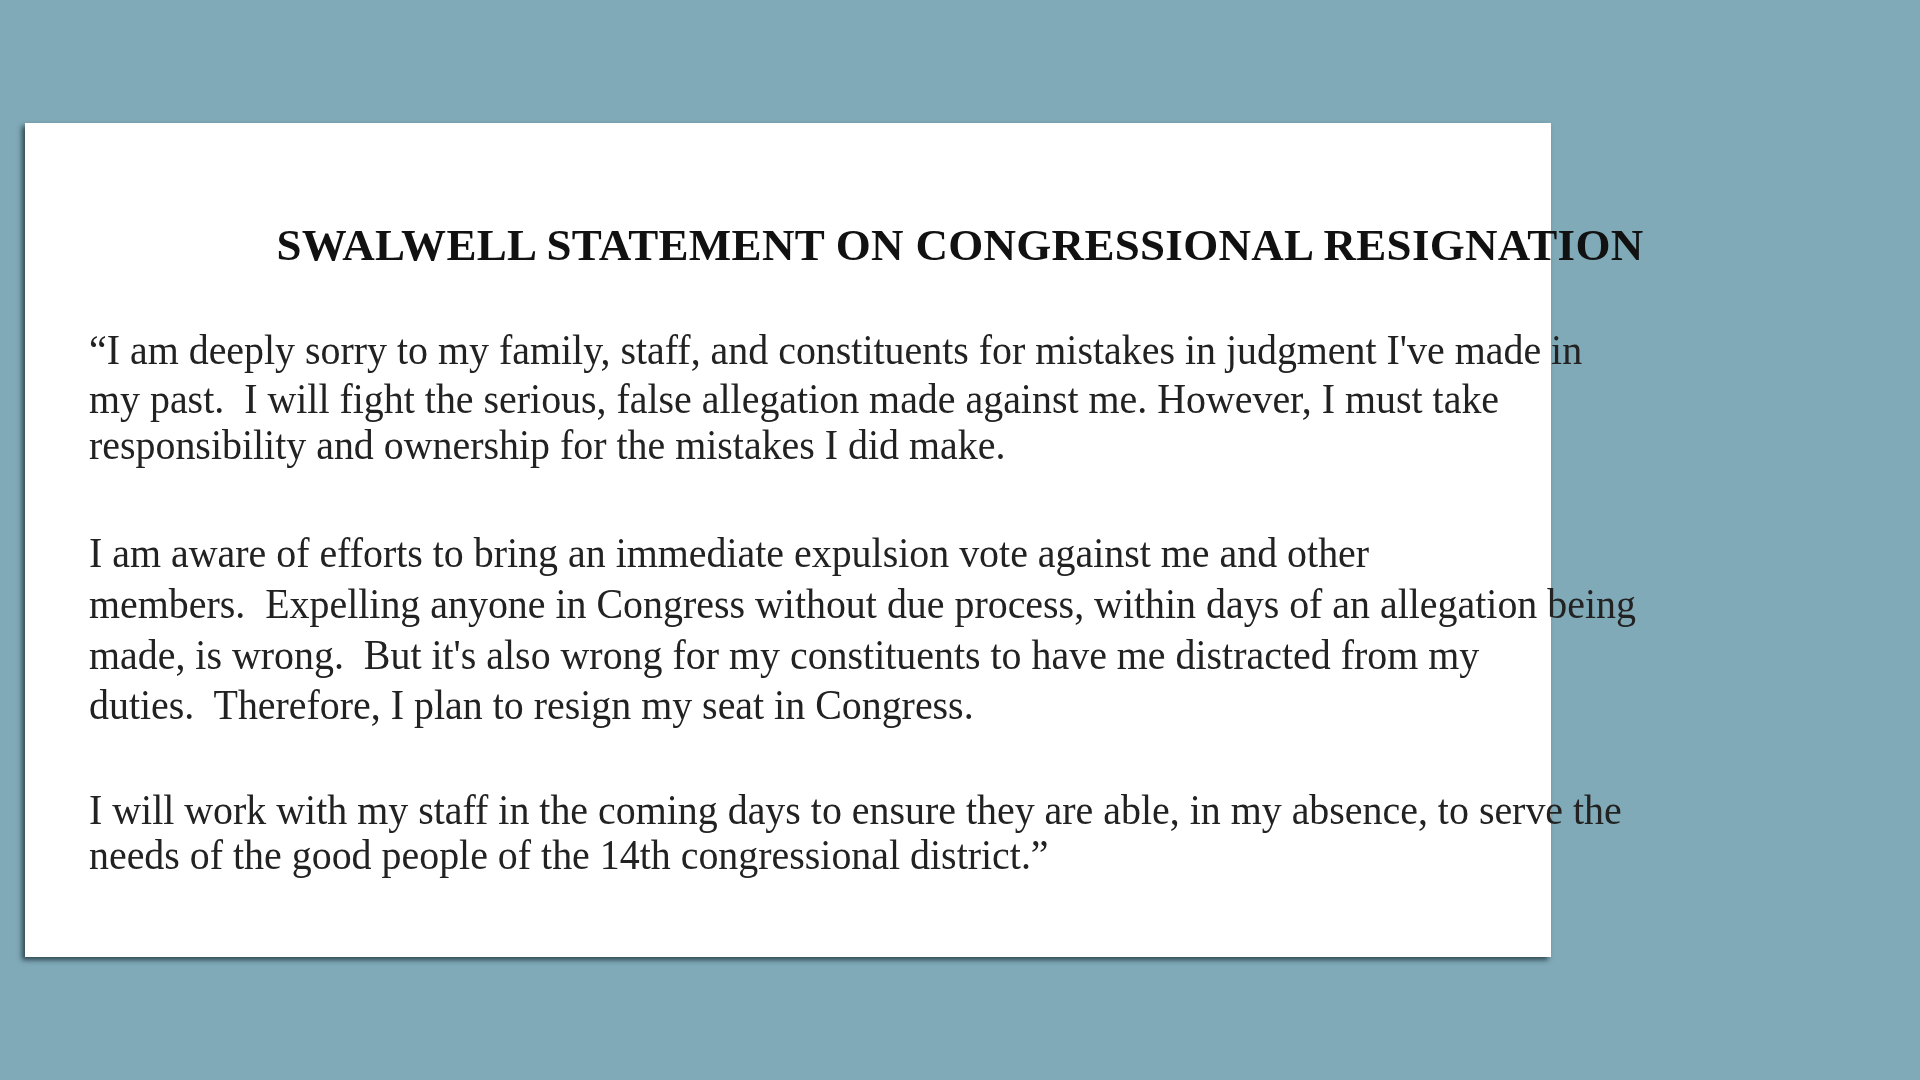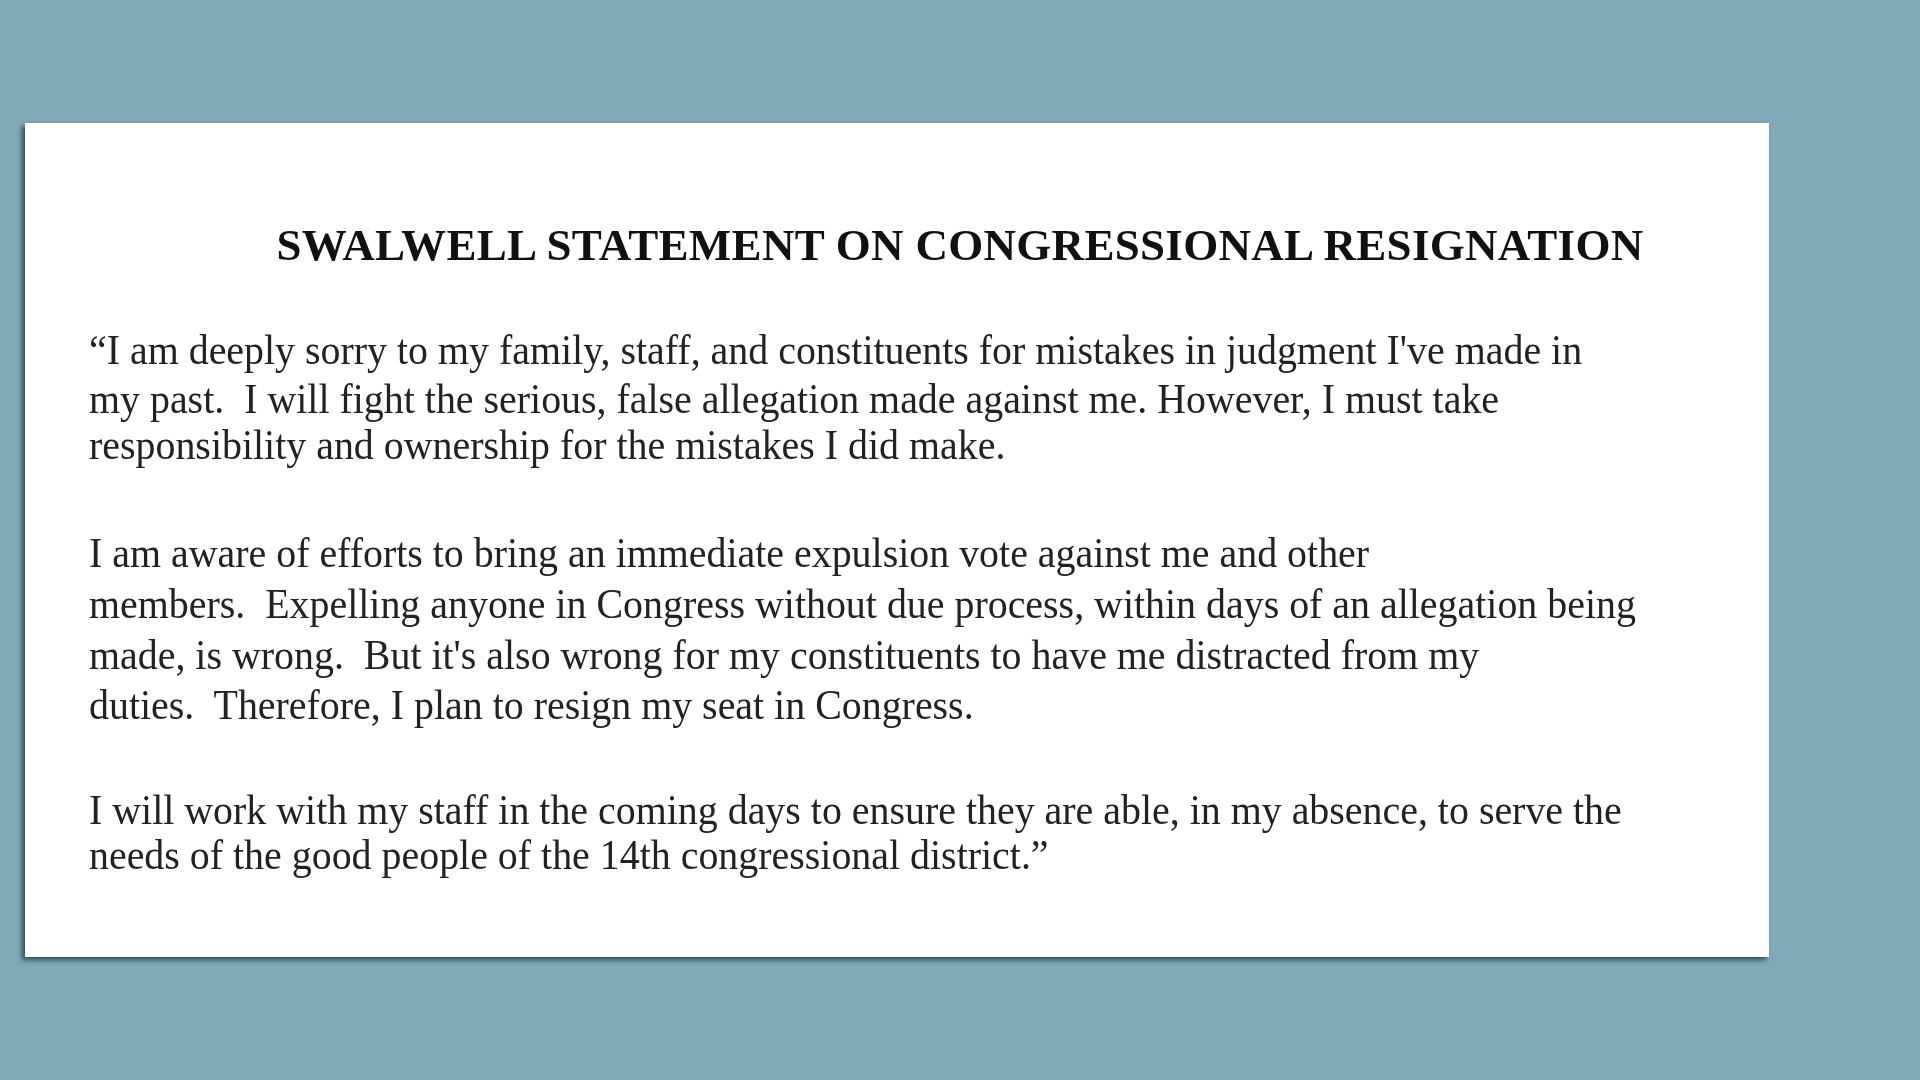--- a/index.html
+++ b/index.html
@@ -7,21 +7,21 @@
       padding: 0;
       width: 1920px;
       height: 1080px;
       overflow: hidden;
       background: #80aab8;
     }
     .page {
       position: absolute;
       left: 25px;
       top: 123px;
-      width: 1744px;
+      width: 1526px;
       height: 834px;
       background: #ffffff;
       box-shadow: -3px 3px 5px rgba(20, 40, 50, 0.75);
     }
     .title {
       position: absolute;
       left: 0;
       top: 96px;
       width: 1870px;
       text-align: center;

